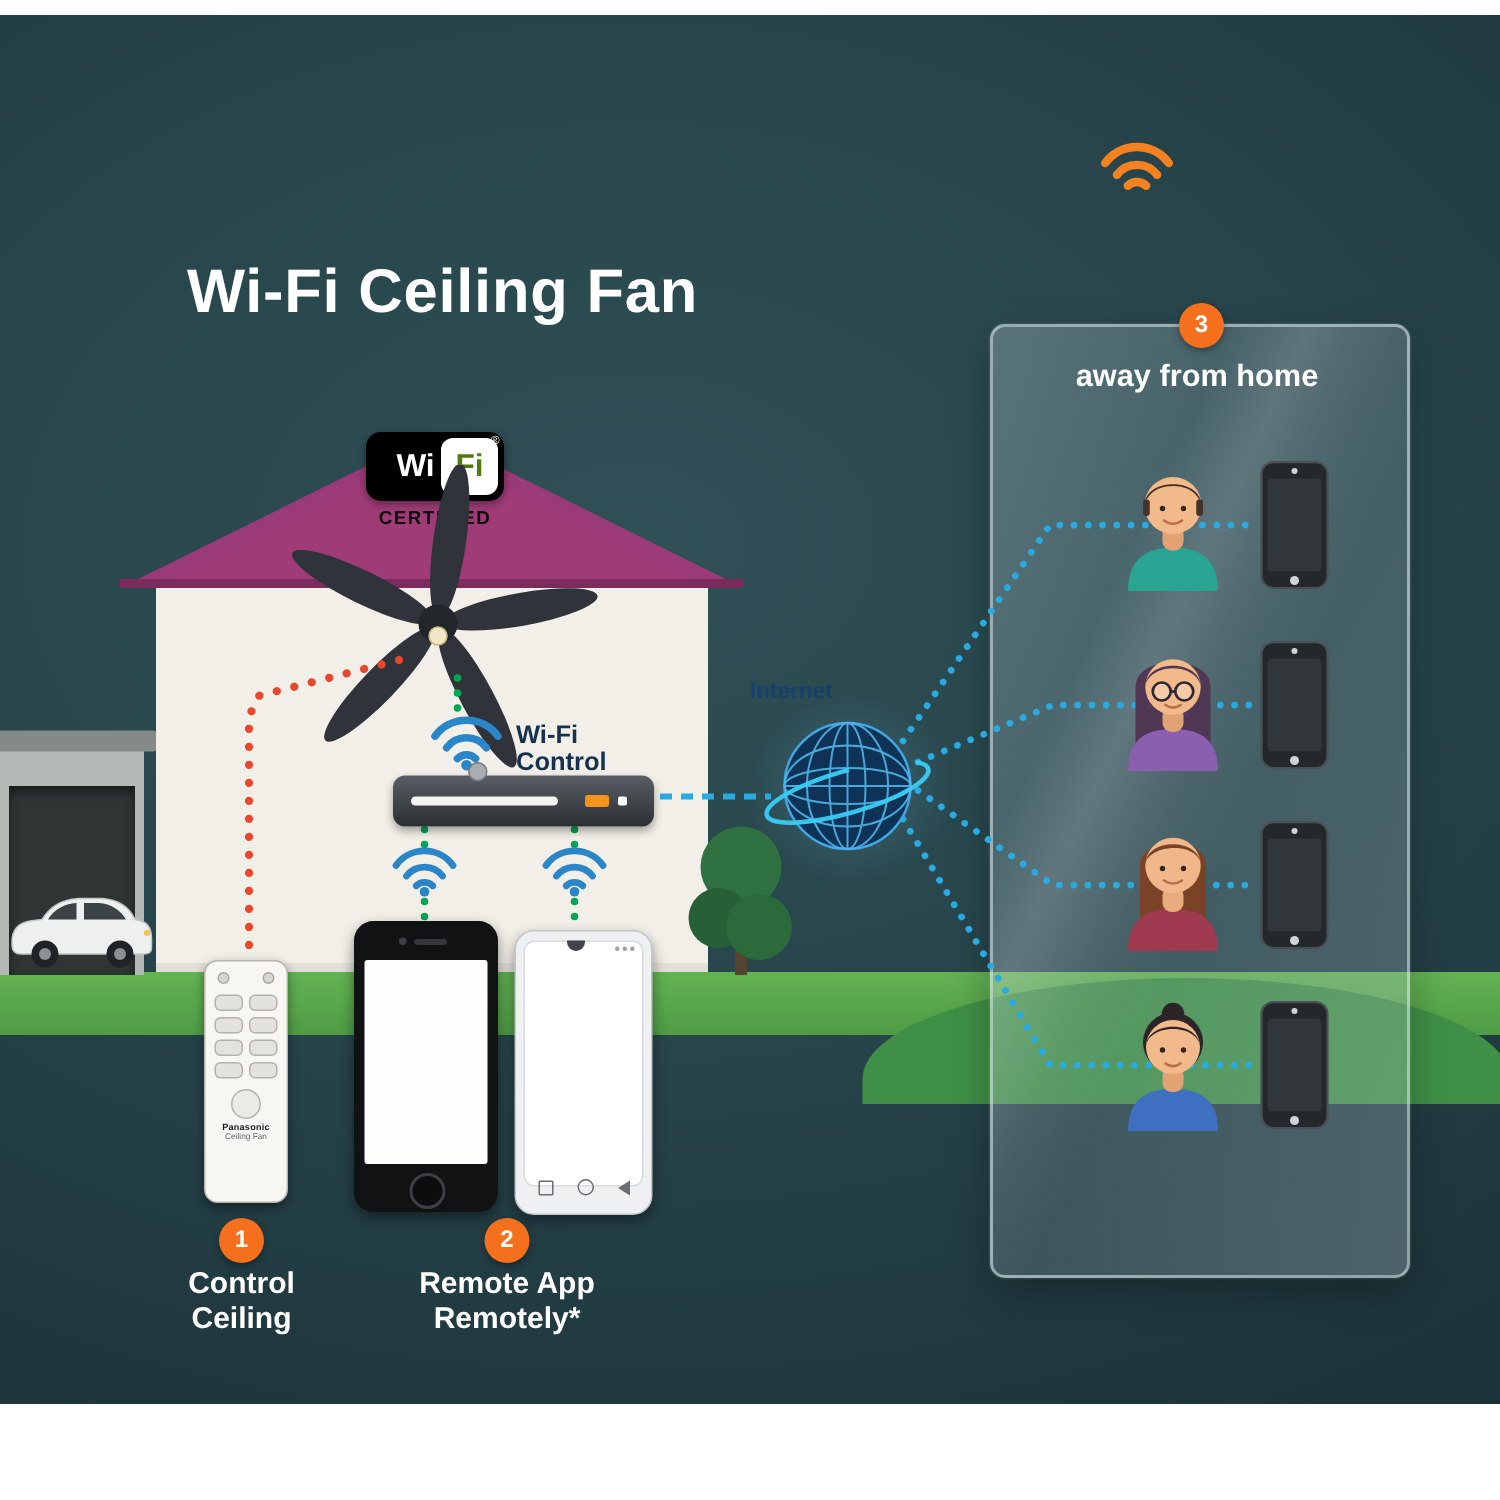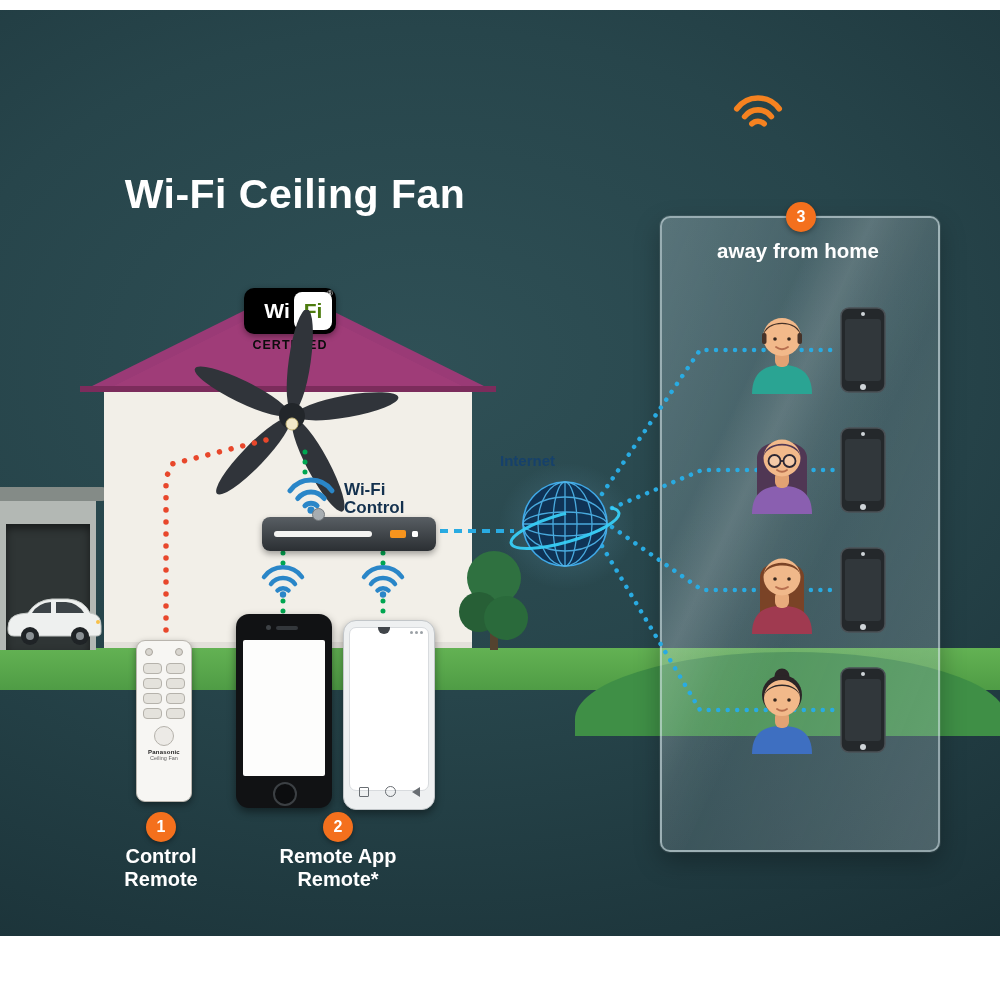--- a/index.html
+++ b/index.html
@@ -329,26 +329,26 @@
       <rect x="1" y="1" width="44" height="84" rx="8" fill="#24282b" stroke="#4a5055" stroke-width="1.5"></rect>
       <rect x="5" y="12" width="36" height="62" rx="3" fill="#31373b"></rect>
       <circle cx="23" cy="7" r="2" fill="#cfd4d8"></circle>
         <circle cx="23" cy="80" r="3" fill="#cfd4d8"></circle>
     </svg>
   </div>
 
   <div class="step-badge" style="left:146px;top:812px;">1</div>
   <div class="step-label" style="left:91px;top:845px;width:140px;">
     <div>Control</div>
-    <div>Remote</div>
+    <div>Ceiling</div>
   </div>
   <div class="step-badge" style="left:323px;top:812px;">2</div>
   <div class="step-label" style="left:258px;top:845px;width:160px;">
     <div>Remote App</div>
-    <div>Remote*</div>
+    <div>Remotely*</div>
   </div>
   <div class="step-badge" style="left:786px;top:202px;">3</div>
   <div class="panel-caption">
     <div>away from home</div>
   </div>
 
   <div class="title">
     <div>Wi-Fi Ceiling Fan</div>
   </div>
 

